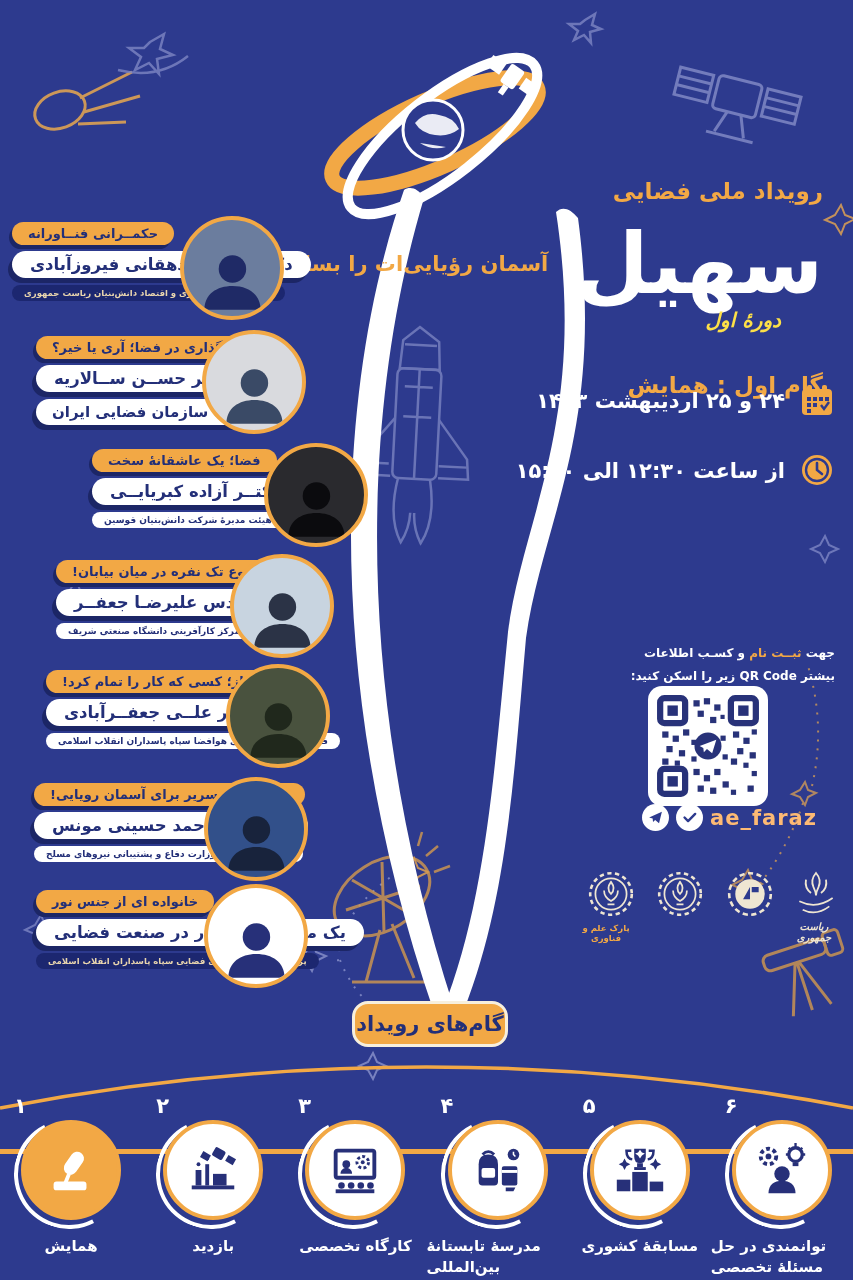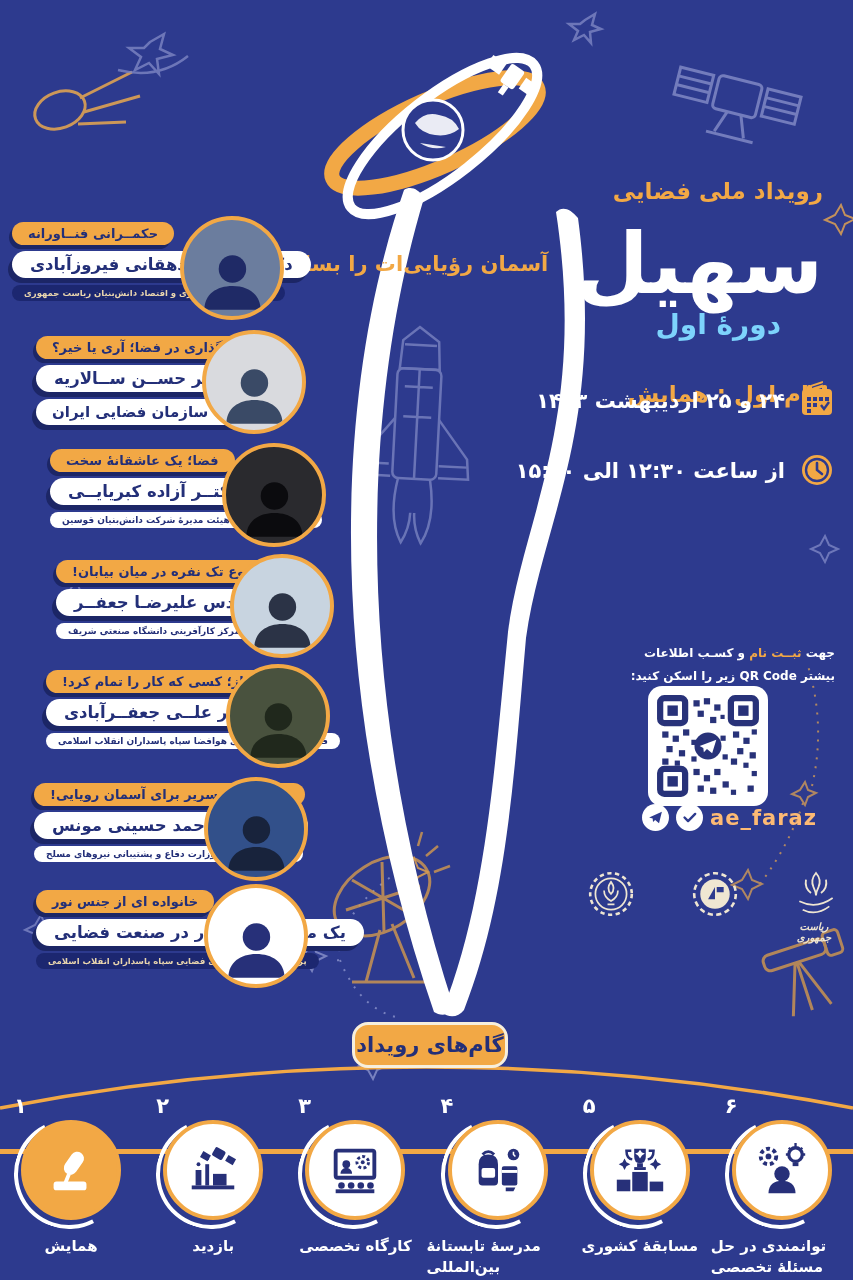--- a/index.html
+++ b/index.html
@@ -18,21 +18,21 @@
 
   
   .brand{left:300px;top:28px;width:270px;height:210px;z-index:2;}
   .tagline{left:255px;top:252px;width:330px;text-align:center;color:#f2a845;
     font-size:21px;font-weight:bold;z-index:2;direction:rtl;}
 
   
   .title-block{right:30px;top:178px;width:330px;text-align:right;direction:rtl;z-index:3;}
   .event-type{color:#f2a845;font-size:23px;font-weight:bold;letter-spacing:.5px;}
   .event-title{color:#ffffff;font-size:84px;font-weight:bold;line-height:1.0;margin-top:18px;}
-  .edition{color:#7dd3fc;font-size:28px;font-weight:bold;margin:2px 42px 0 0;}
+  .edition{color:#fde047;font-size:20px;font-weight:bold;margin:2px 42px 0 0;font-style:italic;}
   .step-label{color:#f2a845;font-size:23px;font-weight:bold;margin-top:40px;}
 
   
   .info{right:18px;top:382px;width:330px;direction:rtl;z-index:3;}
   .info-row{display:flex;align-items:flex-start;gap:14px;margin-bottom:34px;}
   .info-icon{flex:0 0 36px;width:36px;height:36px;}
   .info-text{font-size:21px;font-weight:bold;color:#fff;line-height:1.45;padding-top:4px;}
   .loc .info-text{font-size:19.5px;}
 
   
@@ -64,29 +64,29 @@
   .pill-role{margin-top:7px;font-weight:bold;border-radius:10px;padding:3px 12px;}
   .role-dark{background:#1c2770;color:#e8d5ae;font-size:8.5px;}
   .role-light{background:#ffffff;color:#232f78;font-size:9px;}
   .role-big{background:#ffffff;color:#232f78;font-size:15px;padding:4px 16px;border-radius:14px;
     box-shadow:-4px 5px 0 #1c2666;}
   .photo{position:absolute;top:-6px;width:96px;height:96px;border-radius:50%;
     border:4px solid #f2a845;overflow:hidden;display:flex;align-items:flex-end;justify-content:center;}
   .photo svg{width:78%;height:78%;}
   .c1{top:222px;} .c1 .inner{margin-left:12px;} .c1 .photo{left:168px;background:#6b7d9e;}
   .c2{top:336px;} .c2 .inner{margin-left:36px;} .c2 .photo{left:166px;background:#d9dade;}
-  .c3{top:449px;} .c3 .inner{margin-left:50px;} .c3 .photo{left:172px;background:#2a2a2e;}
+  .c3{top:449px;margin-left:42px;} .c3 .inner{margin-left:50px;} .c3 .photo{left:172px;background:#2a2a2e;}
   .c4{top:560px;} .c4 .inner{margin-left:56px;} .c4 .photo{left:174px;background:#c8d4e0;}
   .c5{top:670px;} .c5 .inner{margin-left:46px;} .c5 .photo{left:180px;background:#49523e;}
   .c6{top:783px;} .c6 .inner{margin-left:34px;} .c6 .photo{left:170px;background:#32508a;}
   .c7{top:890px;margin-left:28px;} .c7 .inner{margin-left:8px;}  .c7 .photo{left:168px;background:#ffffff;}
 
   
   .arc{left:0;top:1008px;width:853px;height:120px;z-index:2;}
-  .steps-title{left:352px;top:1022px;width:150px;height:40px;background:#f2a845;
+  .steps-title{left:352px;top:1001px;width:150px;height:40px;background:#f2a845;
     border:3px solid #f7efdd;border-radius:16px;color:#232f78;font-size:21px;font-weight:bold;
     display:flex;align-items:center;justify-content:center;z-index:3;direction:rtl;}
   .connector{left:0;top:1149px;width:853px;height:5px;background:#f2a845;z-index:2;}
   .steps-row{left:0;top:1094px;width:853px;display:flex;z-index:3;}
   .step{flex:1;display:flex;flex-direction:column;align-items:center;}
   .step .num{align-self:flex-start;margin-left:14px;color:#fff;font-size:21px;font-weight:bold;
     height:26px;}
   .circle{position:relative;width:92px;height:92px;border-radius:50%;background:#fff;
     border:4px solid #f2a845;display:flex;align-items:center;justify-content:center;}
   .circle::before{content:'';position:absolute;left:-11px;top:-5px;width:102px;height:102px;
@@ -313,20 +313,28 @@
         <path d="M22 36 l8 -14 v14 z M32 22 h8 v6 h-8 z" fill="#2d3a8e"></path>
       </svg>
     </div>
     <div class="logo-item">
       <svg viewBox="0 0 60 60" width="52" height="52">
         <circle cx="30" cy="30" r="24" fill="none" stroke="#efe6d2" stroke-width="3" stroke-dasharray="5 4"></circle>
         <circle cx="30" cy="30" r="18" fill="none" stroke="#efe6d2" stroke-width="2"></circle>
         <path d="M30 16 q-6 8 0 14 q6 -6 0 -14 Z M22 26 q0 8 8 12 q8 -4 8 -12 M26 42 h8" fill="none" stroke="#efe6d2" stroke-width="2"></path>
       </svg>
     </div>
+    <div class="logo-item">
+      <svg viewBox="0 0 60 60" width="52" height="52">
+        <circle cx="30" cy="30" r="24" fill="none" stroke="#efe6d2" stroke-width="3" stroke-dasharray="5 4"></circle>
+        <circle cx="30" cy="30" r="18" fill="none" stroke="#efe6d2" stroke-width="2"></circle>
+        <path d="M30 16 q-6 8 0 14 q6 -6 0 -14 Z M22 26 q0 8 8 12 q8 -4 8 -12 M26 42 h8" fill="none" stroke="#efe6d2" stroke-width="2"></path>
+      </svg>
+      <div class="cap">پارک علم و فناوری</div>
+    </div>
   </div>
 
   <div class="abs card c1">
     <div class="inner">
       <div class="pill pill-title">حکمــرانی فنــاورانه</div>
       <div class="pill pill-name">دکتر روح‌الله دهقانی فیروزآبادی</div>
       <div class="pill pill-role role-dark">معاون علمی و فناوری و اقتصاد دانش‌بنیان ریاست جمهوری</div>
       <div class="photo">
         <svg viewBox="0 0 24 24">
             <circle cx="12" cy="9" r="4.4" fill="#1f2a66"></circle>

